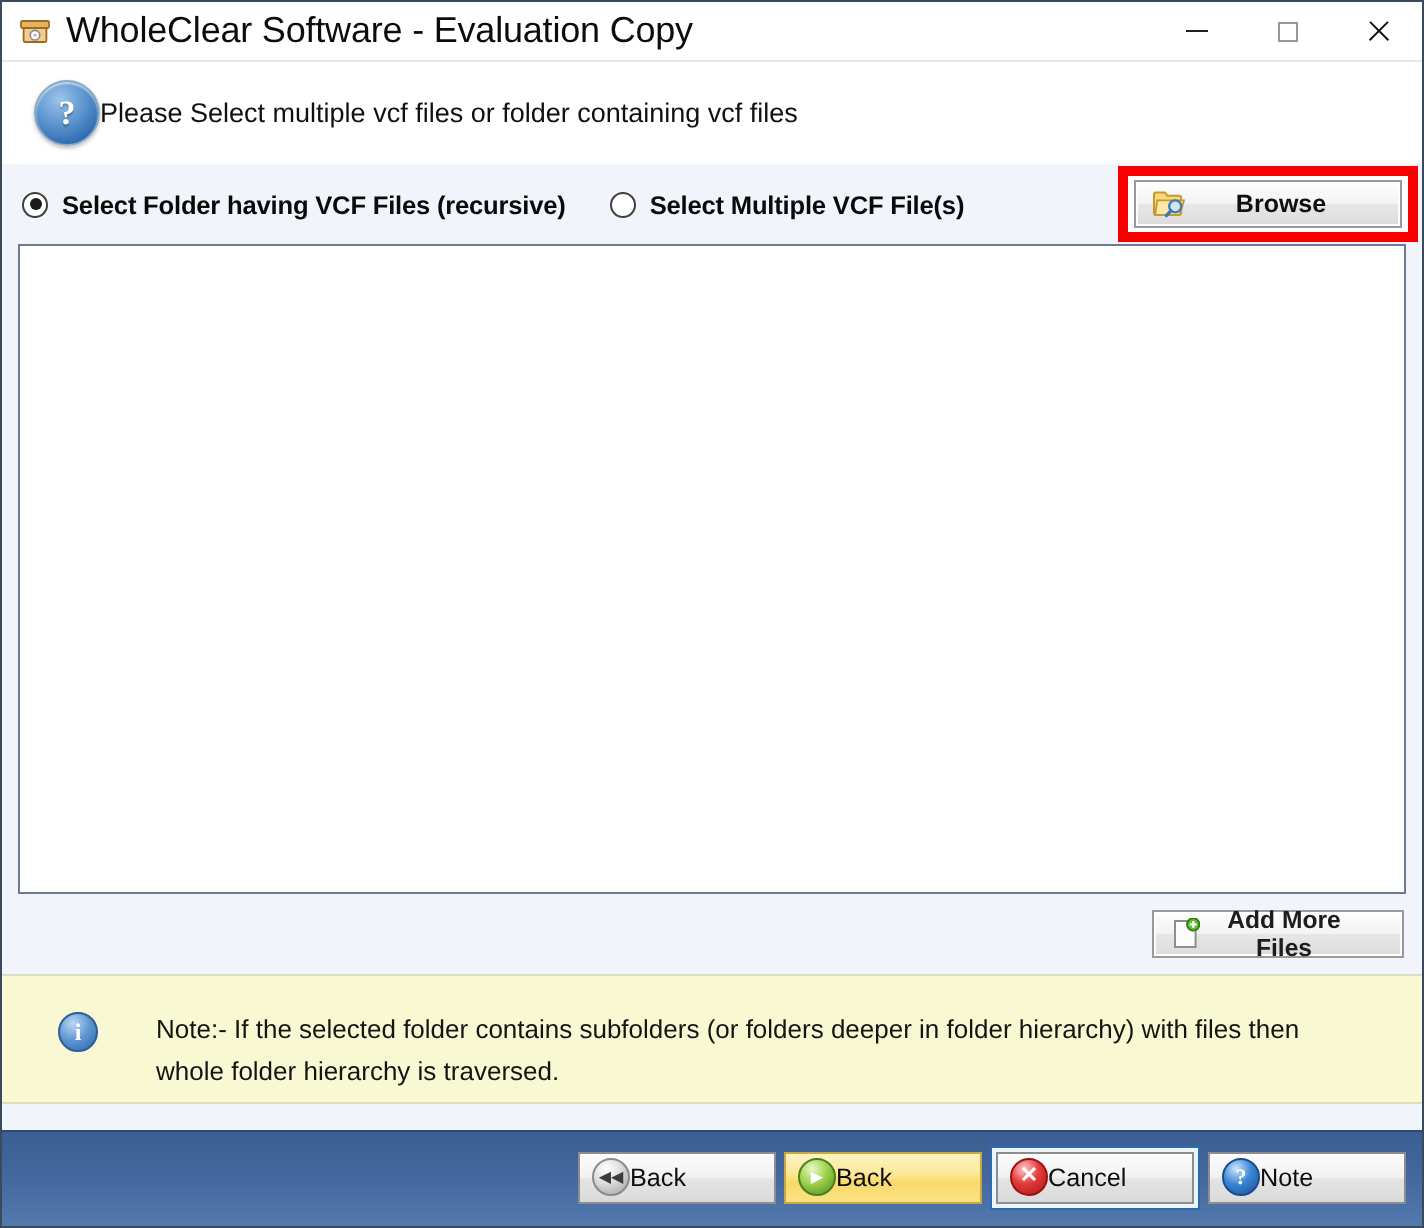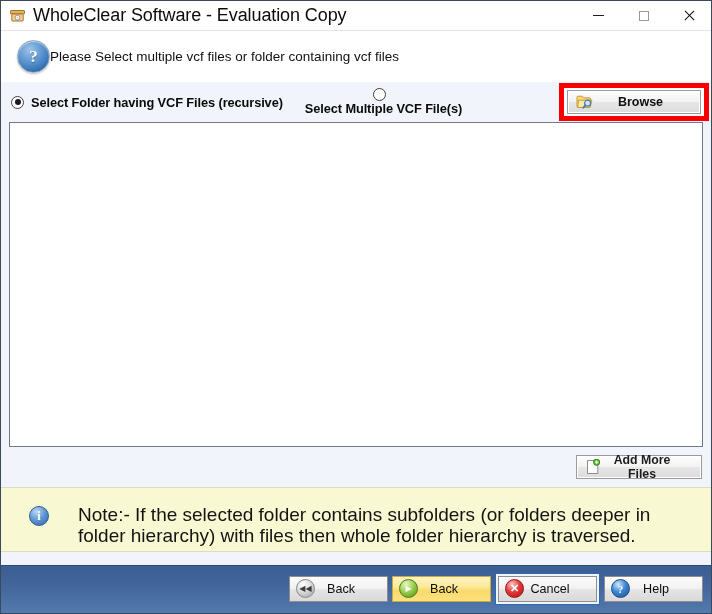--- a/index.html
+++ b/index.html
@@ -167,21 +167,21 @@
     margin-top: -3px;
     border-radius: 50%;
     background: #1a1a1a;
   }
   .radio-label {
     font-size: 12.8px;
     font-weight: bold;
     color: #0a0a0a;
     letter-spacing: -0.1px;
   }
-  #option-two { margin-left: 22px; flex-direction: column; }
+  #option-two { margin-left: 22px; }
 
   
   #browse-highlight {
     position: absolute;
     right: 2px;
     top: 1px;
     width: 150px;
     height: 38px;
     box-sizing: border-box;
     border: 5px solid #f80000;
@@ -284,21 +284,21 @@
     align-items: center;
     justify-content: center;
     color: #ffffff;
     font-size: 12px;
     font-weight: bold;
     font-family: "Liberation Serif", serif;
     margin-top: 2px;
   }
   #note-text {
     margin-left: 29px;
-    font-size: 19px;
+    font-size: 13px;
     color: #141414;
     line-height: 21px;
     max-width: 590px;
   }
 
   
   #footer-gap {
     flex: 0 0 auto;
     height: 13px;
     background: #f1f4fa;
@@ -323,21 +323,21 @@
     align-items: center;
     border: 1px solid #8d8d8d;
     box-sizing: border-box;
     background: linear-gradient(to bottom, #fcfcfc 0%, #f2f2f2 47%, #e4e4e4 53%, #dadada 100%);
     cursor: default;
     position: relative;
     padding-left: 6px;
   }
   .nav-button .nav-label {
     flex: 1;
-    text-align: center;
+    text-align: left;
     font-size: 12.6px;
     color: #0e0e0e;
     padding-right: 20px;
   }
   #next-button {
     background: linear-gradient(to bottom, #fdf3c4 0%, #fce99a 40%, #f9d969 58%, #fbe282 100%);
     border: 1px solid #c9a83e;
   }
   #cancel-button-wrap {
     margin-left: 4px;
@@ -489,17 +489,17 @@
 
     <div id="cancel-button-wrap">
       <div class="nav-button" id="cancel-button">
         <span class="nav-icon icon-cancel">✕</span>
         <span class="nav-label">Cancel</span>
       </div>
     </div>
 
     <div class="nav-button" id="help-button">
       <span class="nav-icon icon-help">?</span>
-      <span class="nav-label">Help</span>
+      <span class="nav-label">Note</span>
     </div>
 
   </div>
 </div>
 
 </body></html>

